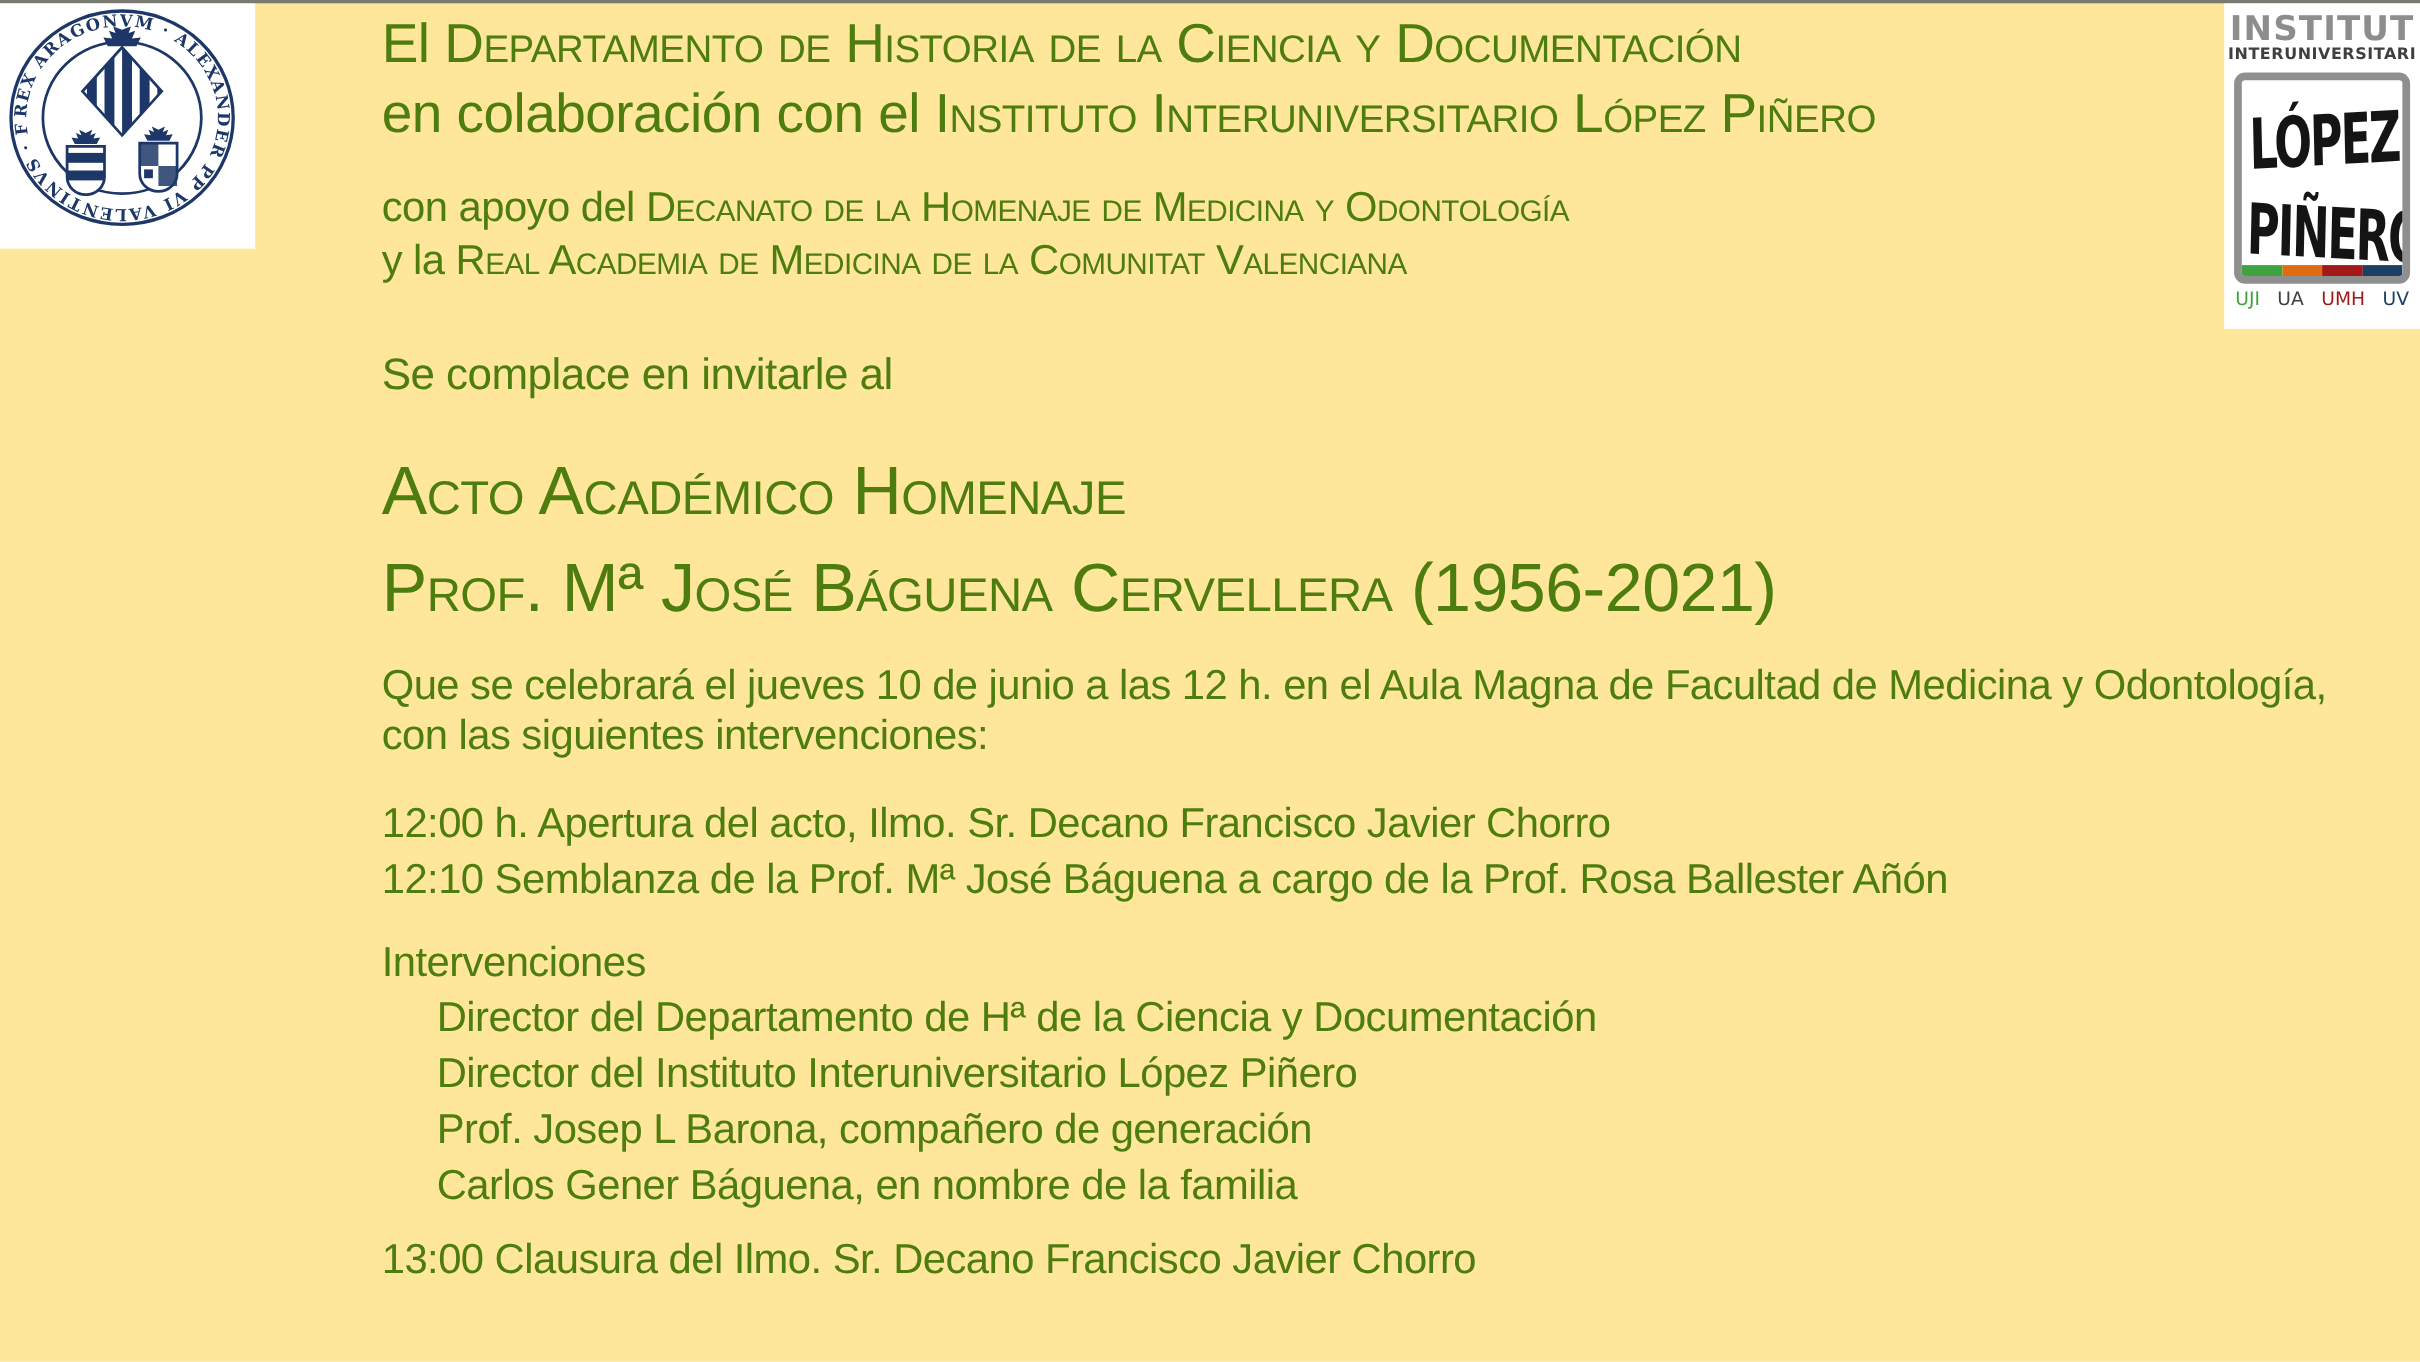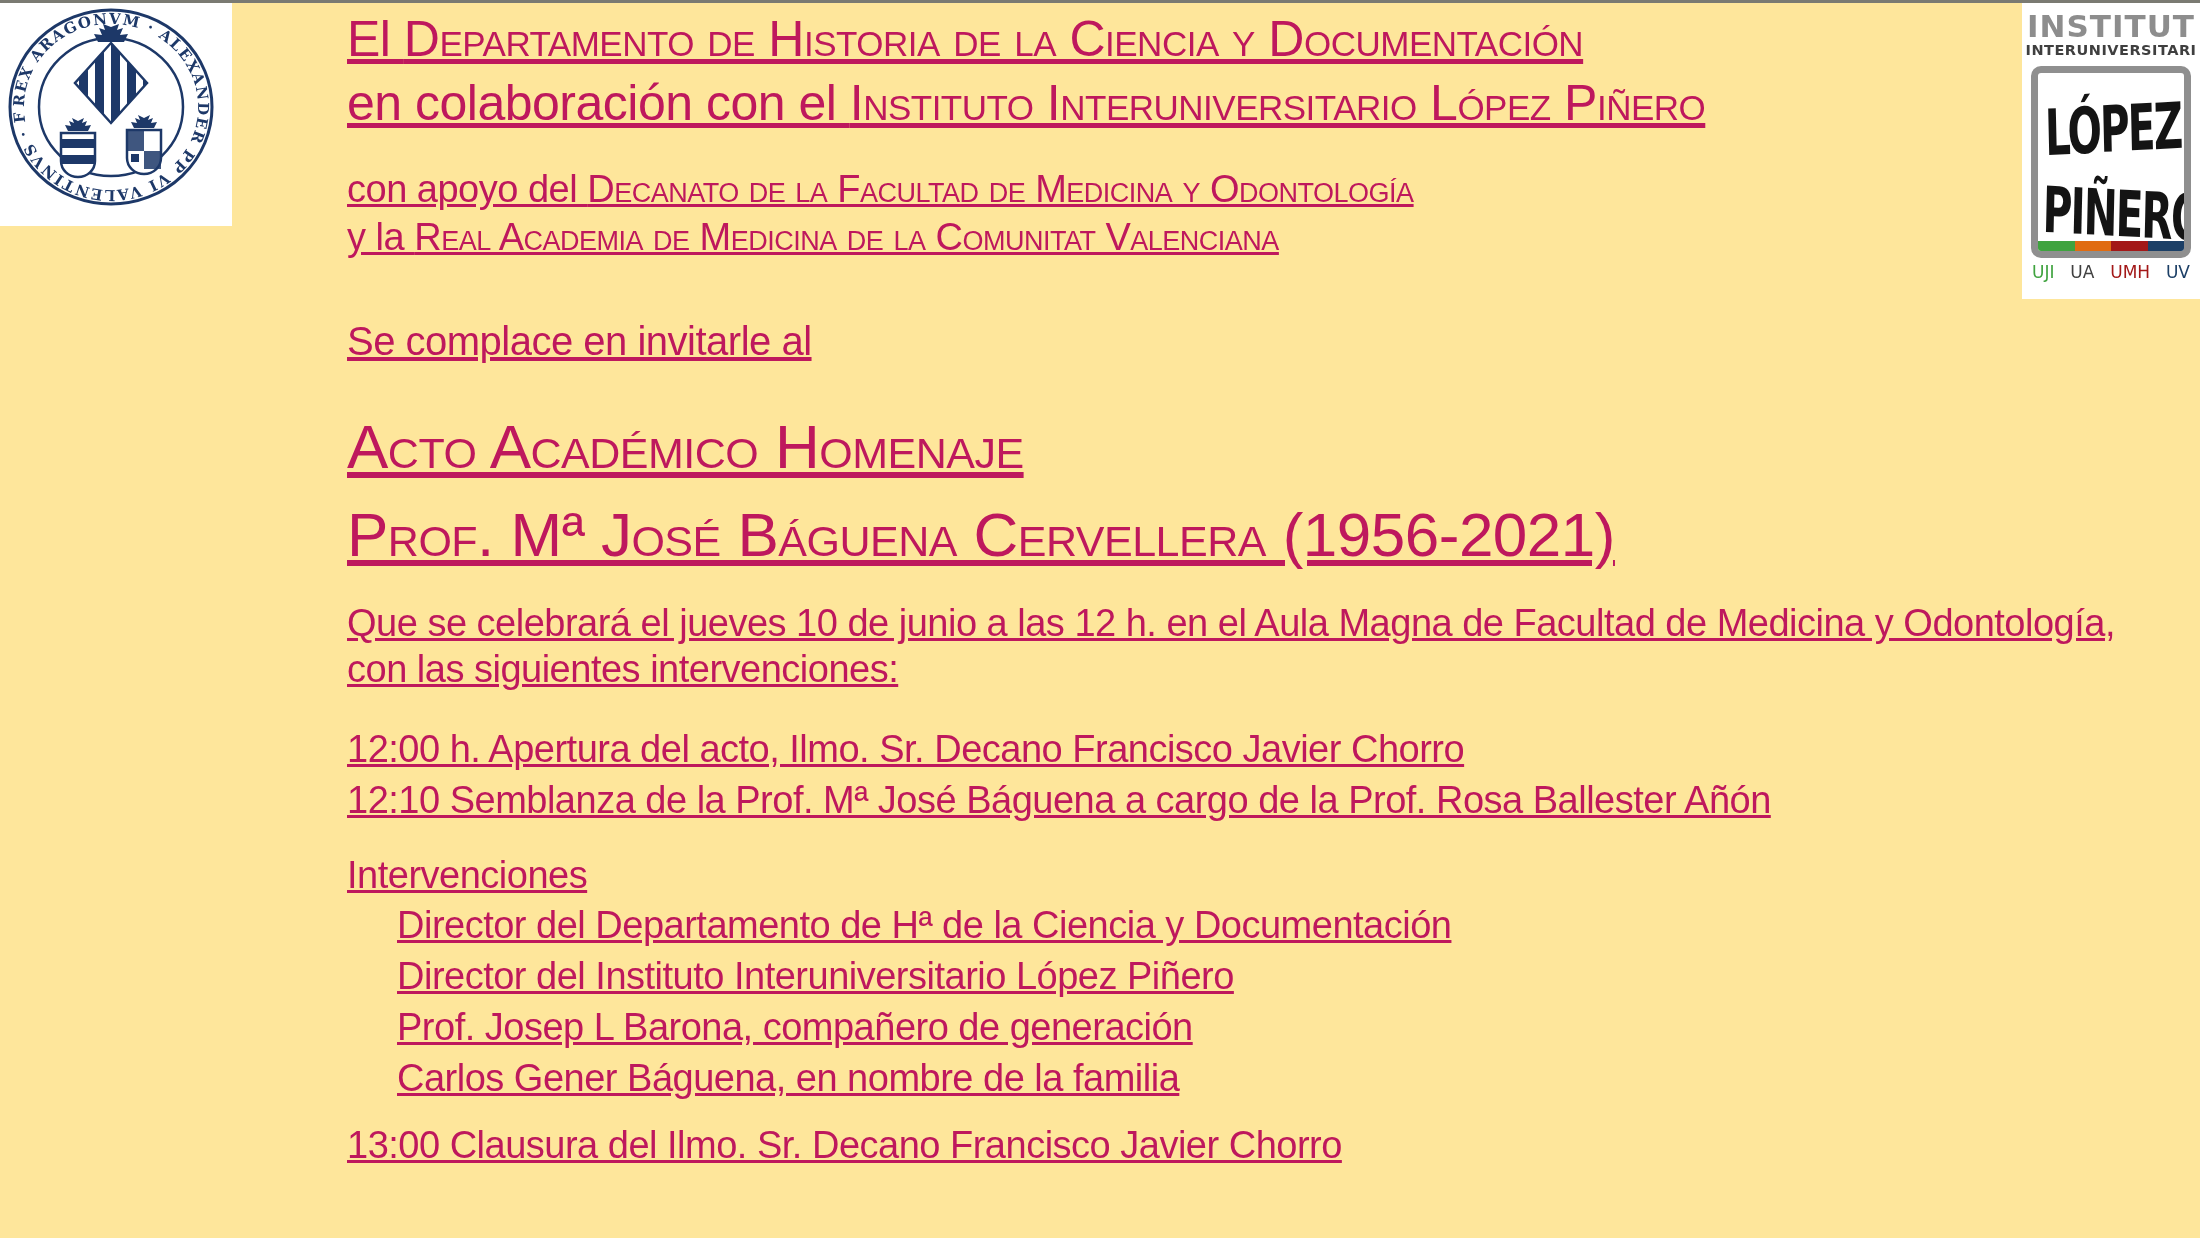--- a/index.html
+++ b/index.html
@@ -17,22 +17,21 @@
     box-sizing:border-box;
     overflow:hidden;
     color:#1c170d;
   }
   
   .txt{
     position:absolute;
     left:347px;
     white-space:nowrap;
     letter-spacing:-0.5px;
-    color:#be185d;
-    text-decoration:underline;
+    color:#4d7c0f;
   }
   .sc{font-variant:small-caps;}
   .hdr{font-size:50px;line-height:1.15;}
   .sub{font-size:38px;line-height:1.2;}
   .invite{font-size:40px;line-height:1.2;}
   .title{font-size:62px;line-height:1.15;}
   .body-line{font-size:38px;line-height:1.2;}
   .indent{left:397px;}
   
   .uv-logo{
@@ -163,21 +162,21 @@
       <span class="uni-uji">UJI</span>
       <span class="uni-ua">UA</span>
       <span class="uni-umh">UMH</span>
       <span class="uni-uv">UV</span>
     </div>
   </div>
 
   <div class="txt hdr" style="top:8px;"><span>El </span><span class="sc">Departamento de Historia de la Ciencia y Documentación</span></div>
   <div class="txt hdr" style="top:72px;"><span>en colaboración con el </span><span class="sc">Instituto Interuniversitario López Piñero</span></div>
 
-  <div class="txt sub" style="top:164px;"><span>con apoyo del </span><span class="sc">Decanato de la Facultad de Medicina y Odontología</span></div>
+  <div class="txt sub" style="top:164px;"><span>con apoyo del </span><span class="sc">Decanato de la Homenaje de Medicina y Odontología</span></div>
   <div class="txt sub" style="top:212px;"><span>y la </span><span class="sc">Real Academia de Medicina de la Comunitat Valenciana</span></div>
 
   <div class="txt title sc" style="top:408px;">Acto Académico Homenaje</div>
 
   <div class="txt invite" style="top:314px;">Se complace en invitarle al</div>
   <div class="txt title sc" style="top:496px;">Prof. Mª José Báguena Cervellera (1956-2021)</div>
 
   <div class="txt body-line" style="top:598px;">Que se celebrará el jueves 10 de junio a las 12 h. en el Aula Magna de Facultad de Medicina y Odontología,</div>
   <div class="txt body-line" style="top:644px;">con las siguientes intervenciones:</div>
 

